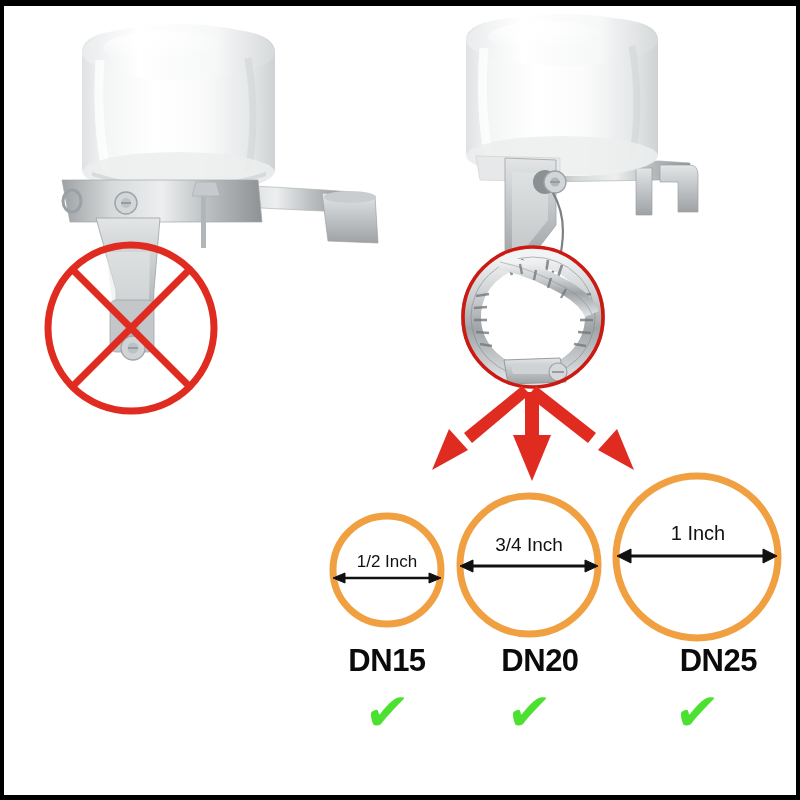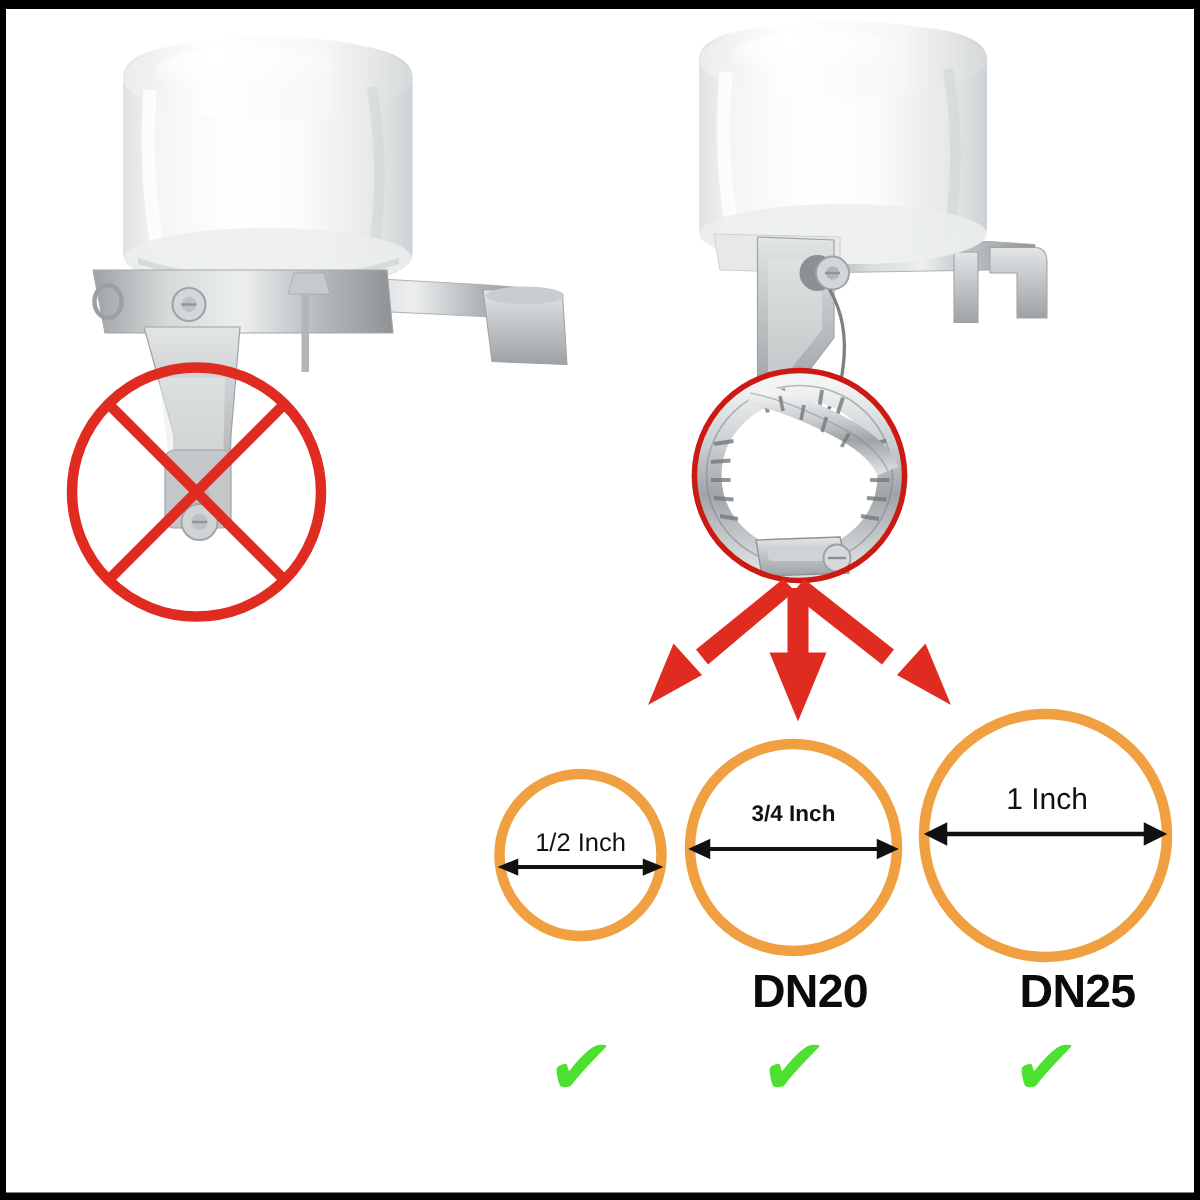--- a/index.html
+++ b/index.html
@@ -242,23 +242,24 @@
       </g>
       <g>
         <line x1="626" y1="556" x2="768" y2="556" stroke-width="3"></line>
         <path d="M617,556 L631,549 L631,563 Z"></path>
         <path d="M777,556 L763,549 L763,563 Z"></path>
       </g>
     </g>
   </svg>
 
   <div class="size-label" style="left:337px; top:552px; width:100px;">1/2 Inch</div>
-  <div class="size-label" style="left:466px; top:534px; width:126px; font-size:15px;font-weight:bold;">3/4 Inch</div>
+  <div class="size-label" style="left:466px; top:534px; width:126px; font-size:19px;">3/4 Inch</div>
   <div class="size-label" style="left:628px; top:522px; width:140px; font-size:20px;">1 Inch</div>
 
+  <div class="dn-label" style="left:327px; top:643px; width:120px;">DN15</div>
   <div class="dn-label" style="left:480px; top:643px; width:120px;">DN20</div>
   <div class="dn-label" style="left:637px; top:643px; width:120px;text-align:right;">DN25</div>
 
   <div class="abs" style="left:352px; top:686px; width:70px; text-align:center; font-size:52px; line-height:52px; color:#4ce030; font-family:'DejaVu Sans', sans-serif; transform:skewX(-6deg);">✔</div>
   <div class="abs" style="left:494px; top:686px; width:70px; text-align:center; font-size:52px; line-height:52px; color:#4ce030; font-family:'DejaVu Sans', sans-serif; transform:skewX(-6deg);">✔</div>
   <div class="abs" style="left:662px; top:686px; width:70px; text-align:center; font-size:52px; line-height:52px; color:#4ce030; font-family:'DejaVu Sans', sans-serif; transform:skewX(-6deg);">✔</div>
 
 </div>
 </div>
 

